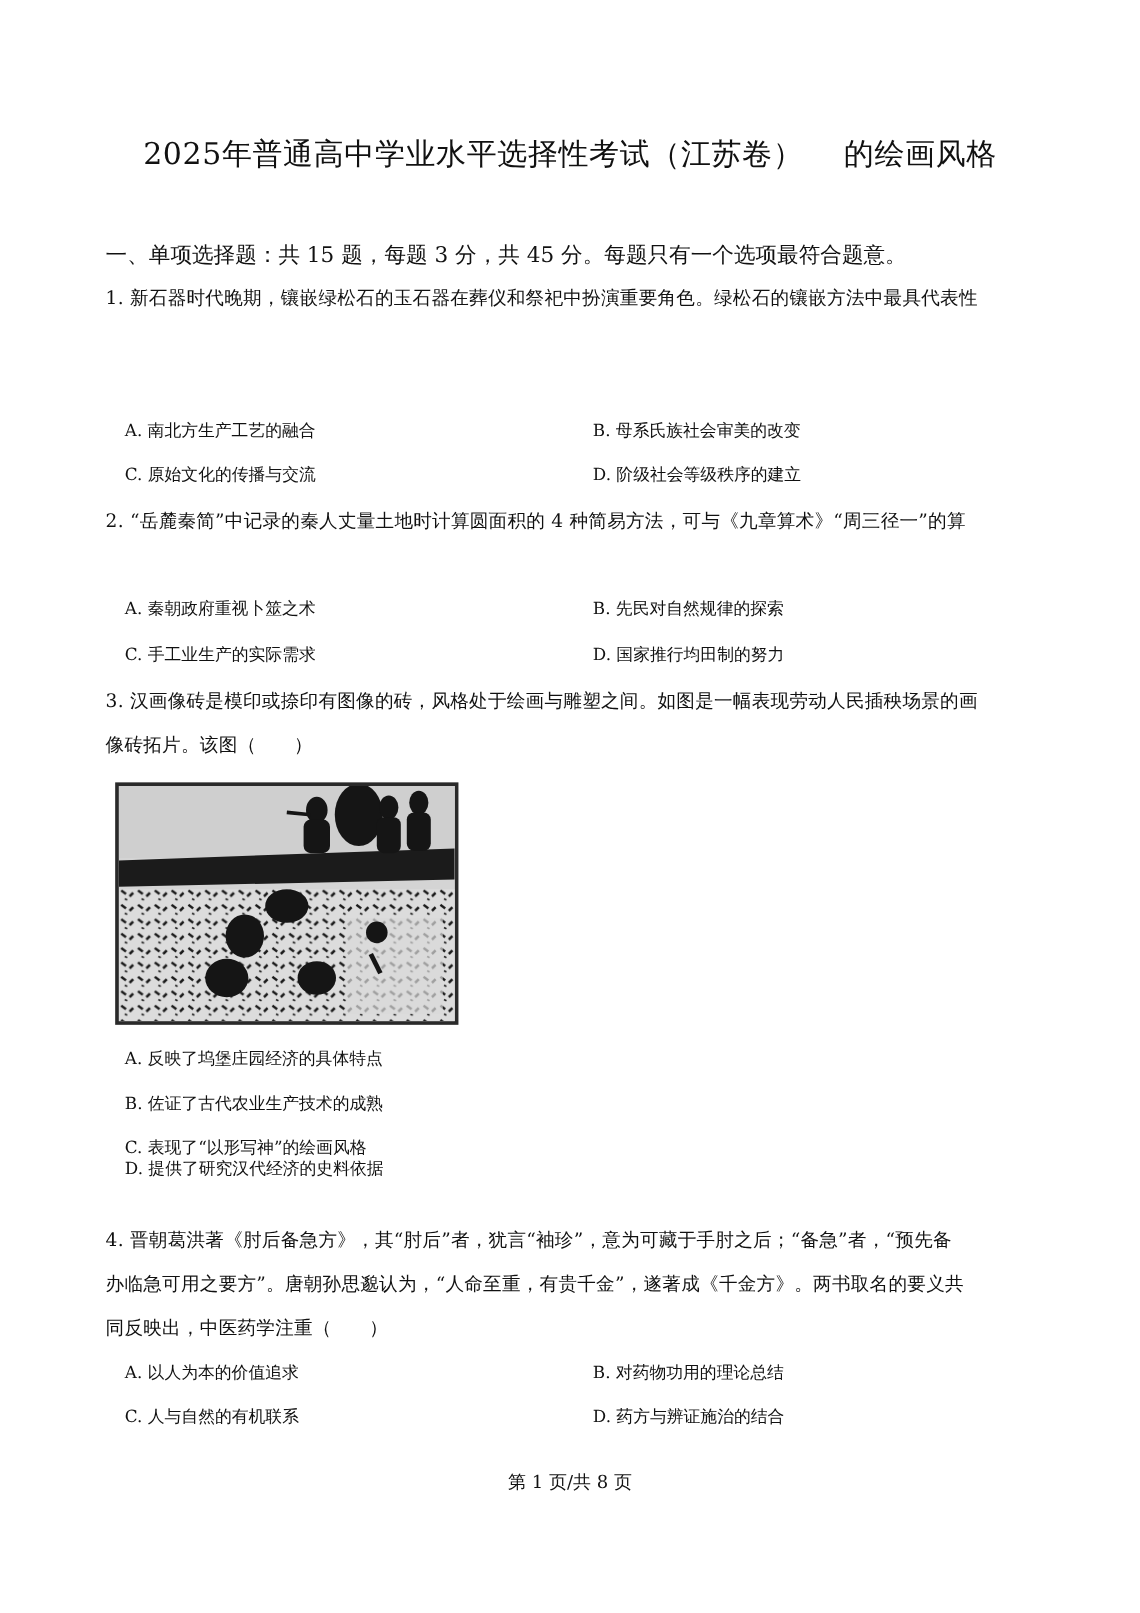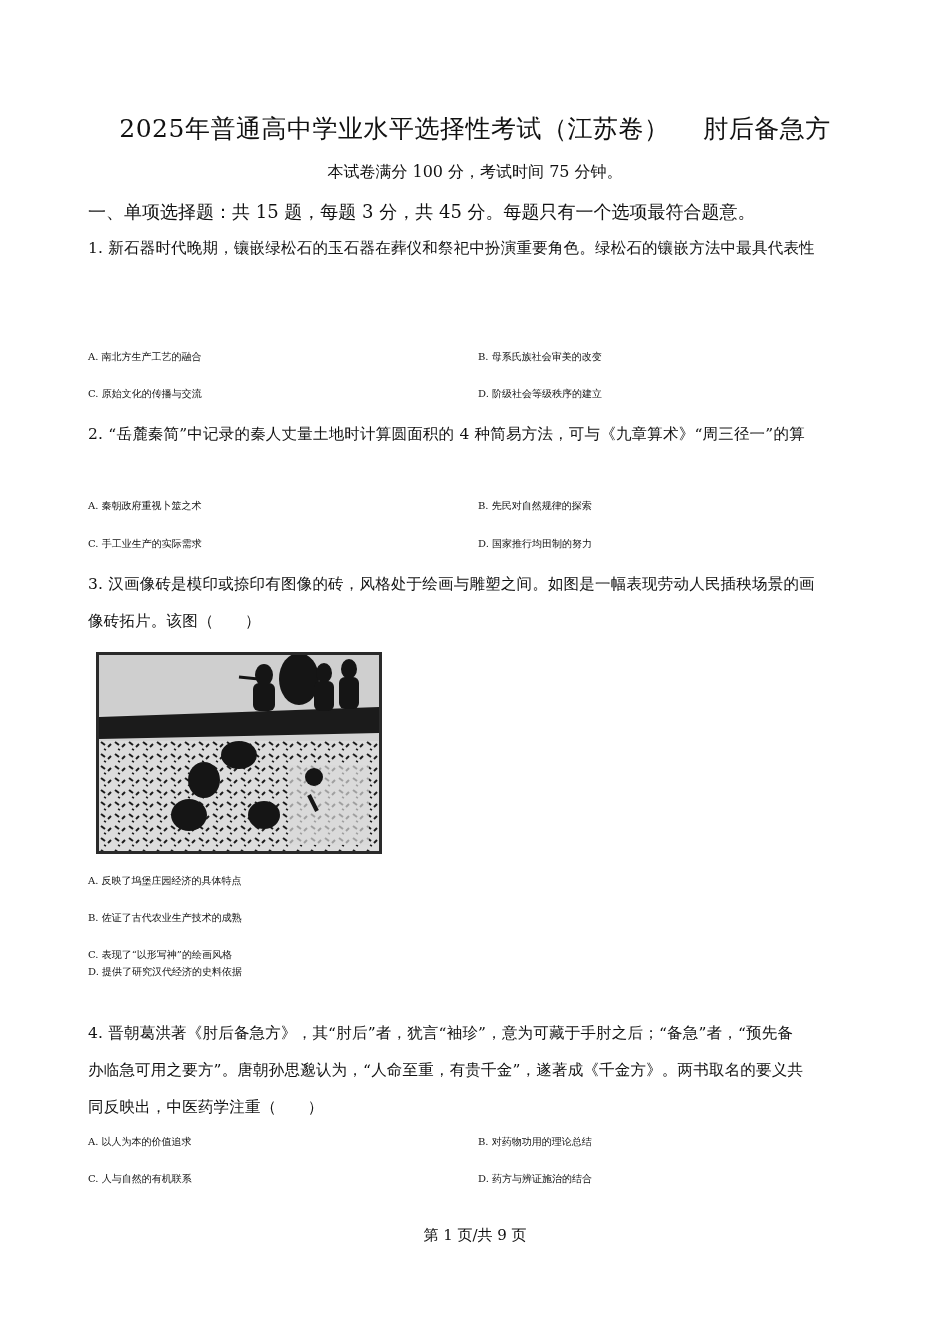--- a/index.html
+++ b/index.html
@@ -44,22 +44,23 @@
   }
   .qline {
     position: absolute;
     left: 88px;
     font-size: 15.5px;
     white-space: nowrap;
     letter-spacing: 0.2px;
   }
   .opt {
     position: absolute;
-    font-size: 10px;
+    font-size: 14px;
     white-space: nowrap;
+    margin-left: 16px;
   }
   .opt-left { left: 88px; }
   .opt-right { left: 478px; }
   .figure {
     position: absolute;
     left: 96px;
     top: 652px;
     width: 286px;
     height: 202px;
     background: #d9d9d9;
@@ -73,22 +74,21 @@
     left: 0; width: 950px;
     text-align: center;
     font-size: 15px;
   }
 </style>
 </head>
 <body>
 
 <div class="page">
 
-  <div class="title">2025年普通高中学业水平选择性考试（江苏卷）    肘后备急方</div>
-  <div class="subtitle">本试卷满分 100 分，考试时间 75 分钟。</div>
+  <div class="title">2025年普通高中学业水平选择性考试（江苏卷）    的绘画风格</div>
   <div class="section">一、单项选择题：共 15 题，每题 3 分，共 45 分。每题只有一个选项最符合题意。</div>
 
   <div class="qline" style="top:238px">1. 新石器时代晚期，镶嵌绿松石的玉石器在葬仪和祭祀中扮演重要角色。绿松石的镶嵌方法中最具代表性</div>
   <div class="opt opt-left" style="top:350px">A. 南北方生产工艺的融合</div>
   <div class="opt opt-right" style="top:350px">B. 母系氏族社会审美的改变</div>
   <div class="opt opt-left" style="top:387px">C. 原始文化的传播与交流</div>
   <div class="opt opt-right" style="top:387px">D. 阶级社会等级秩序的建立</div>
 
   <div class="qline" style="top:424px">2. “岳麓秦简”中记录的秦人丈量土地时计算圆面积的 4 种简易方法，可与《九章算术》“周三径一”的算</div>
   <div class="opt opt-left" style="top:499px">A. 秦朝政府重视卜筮之术</div>
@@ -141,14 +141,14 @@
   <div class="opt opt-left" style="top:965px">D. 提供了研究汉代经济的史料依据</div>
 
   <div class="qline" style="top:1023px">4. 晋朝葛洪著《肘后备急方》，其“肘后”者，犹言“袖珍”，意为可藏于手肘之后；“备急”者，“预先备</div>
   <div class="qline" style="top:1060px">办临急可用之要方”。唐朝孙思邈认为，“人命至重，有贵千金”，遂著成《千金方》。两书取名的要义共</div>
   <div class="qline" style="top:1097px">同反映出，中医药学注重（　　）</div>
   <div class="opt opt-left" style="top:1135px">A. 以人为本的价值追求</div>
   <div class="opt opt-right" style="top:1135px">B. 对药物功用的理论总结</div>
   <div class="opt opt-left" style="top:1172px">C. 人与自然的有机联系</div>
   <div class="opt opt-right" style="top:1172px">D. 药方与辨证施治的结合</div>
 
-  <div class="footer">第 1 页/共 9 页</div>
+  <div class="footer">第 1 页/共 8 页</div>
 </div>
 
 </body></html>

